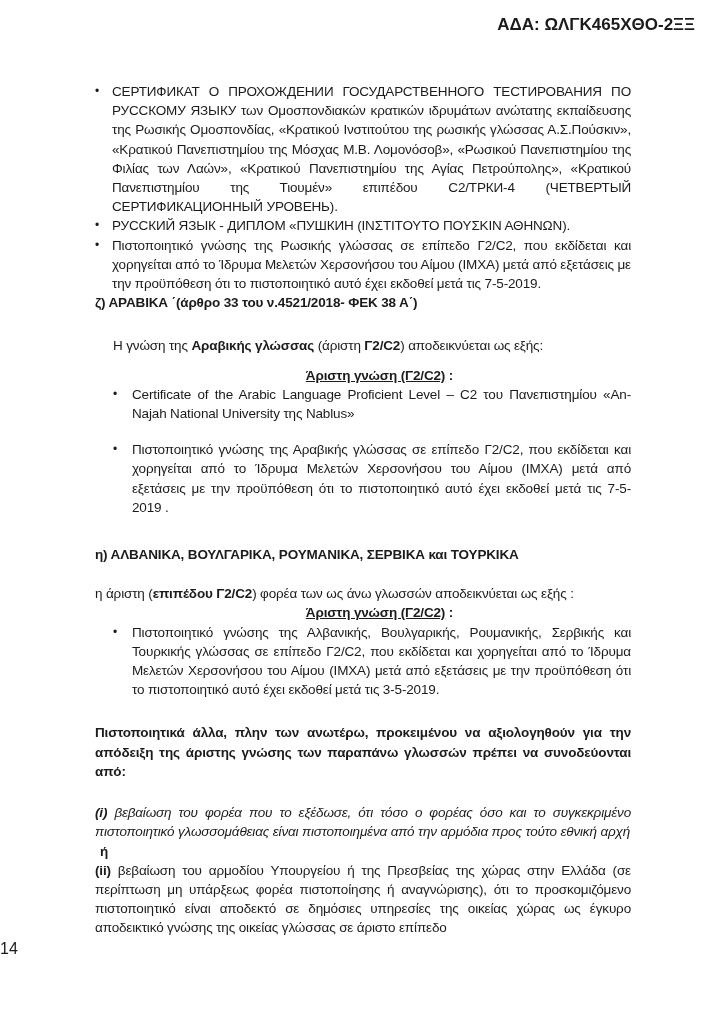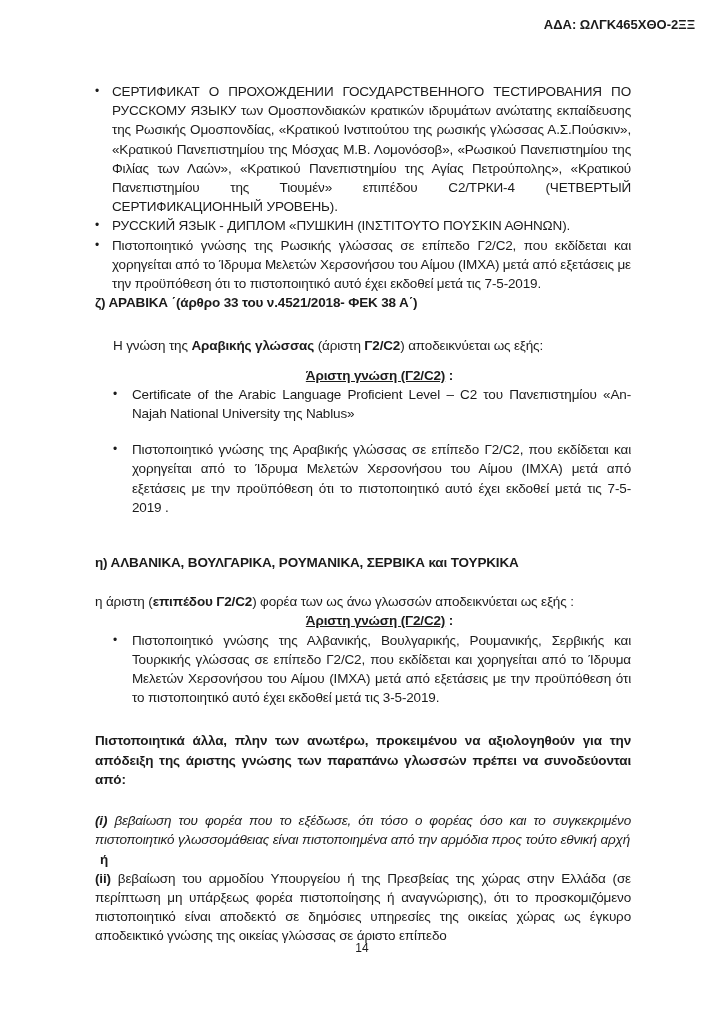--- a/index.html
+++ b/index.html
@@ -9,39 +9,39 @@
     background:#ffffff;
     overflow:hidden;
     font-family:"Liberation Sans","DejaVu Sans",sans-serif;
     color:#1b1b1b;
     font-size:13.5px;
     line-height:19.2px;
     letter-spacing:-0.15px;
   }
   .ada-header{
     position:absolute;top:15px;right:29px;
-    font-weight:700;font-size:13px;letter-spacing:0;
+    font-weight:700;font-size:17px;letter-spacing:0;
   }
   .doc-body{
     position:absolute;left:95px;top:82px;width:536px;
   }
   .blk{text-align:justify;}
   .blk.heading,.blk.subheading{text-align:left;}
   .blk.bullet1,.blk.bullet2{display:flex;}
   .blk.bullet1 .marker{flex:0 0 17px;width:17px;}
   .blk.bullet2{padding-left:18px;}
   .blk.bullet2 .marker{flex:0 0 19px;width:19px;}
   .btext{flex:1 1 auto;text-align:justify;}
   .blk.subheading{padding-left:33px;font-weight:700;text-align:center;}
   .marker{font-size:12px;}
   .b{font-weight:700;}
   .u{text-decoration:underline;}
   .page-footer{
     position:absolute;top:939px;left:0;width:724px;
-    text-align:center;font-size:12px;letter-spacing:0;
+    font-size:16px;letter-spacing:0;
   }
 </style>
 </head>
 <body>
 
 <div class="page">
   <div class="ada-header">ΑΔΑ: ΩΛΓΚ465ΧΘΟ-2ΞΞ</div>
 
   <div class="doc-body">
       <div class="blk bullet1">
@@ -60,21 +60,21 @@
       <div class="blk para" style="margin-top: 24px; text-indent: 18px;"><span>Η γνώση της </span><span class="b">Αραβικής γλώσσας</span><span> (άριστη </span><span class="b">Γ2/C2</span><span>) αποδεικνύεται ως εξής:</span></div>
       <div class="blk subheading" style="margin-top: 10px;"><span class="b u">Άριστη γνώση (Γ2/C2)</span><span class="b"> :</span></div>
       <div class="blk bullet2">
         <span class="marker">•</span>
         <span class="btext"><span>Certificate of the Arabic Language Proficient Level – C2 του Πανεπιστημίου «An-Najah National University της Nablus»</span></span>
       </div>
       <div class="blk bullet2" style="margin-top: 17px;">
         <span class="marker">•</span>
         <span class="btext"><span>Πιστοποιητικό γνώσης της Αραβικής γλώσσας σε επίπεδο Γ2/C2, που εκδίδεται και χορηγείται από το Ίδρυμα Μελετών Χερσονήσου του Αίμου (ΙΜΧΑ) μετά από εξετάσεις με την προϋπόθεση ότι το πιστοποιητικό αυτό έχει εκδοθεί μετά τις 7-5-2019 .</span></span>
       </div>
-      <div class="blk heading" style="margin-top: 36px;"><span class="b">η) ΑΛΒΑΝΙΚΑ, ΒΟΥΛΓΑΡΙΚΑ, ΡΟΥΜΑΝΙΚΑ, ΣΕΡΒΙΚΑ και ΤΟΥΡΚΙΚΑ</span></div>
+      <div class="blk heading" style="margin-top: 28px;"><span class="b">η) ΑΛΒΑΝΙΚΑ, ΒΟΥΛΓΑΡΙΚΑ, ΡΟΥΜΑΝΙΚΑ, ΣΕΡΒΙΚΑ και ΤΟΥΡΚΙΚΑ</span></div>
       <div class="blk para" style="margin-top: 20px;"><span>η άριστη (</span><span class="b">επιπέδου Γ2/C2</span><span>) φορέα των ως άνω γλωσσών αποδεικνύεται ως εξής :</span></div>
       <div class="blk subheading"><span class="b u">Άριστη γνώση (Γ2/C2)</span><span class="b"> :</span></div>
       <div class="blk bullet2">
         <span class="marker">•</span>
         <span class="btext"><span>Πιστοποιητικό γνώσης της Αλβανικής, Βουλγαρικής, Ρουμανικής, Σερβικής και Τουρκικής γλώσσας σε επίπεδο Γ2/C2, που εκδίδεται και χορηγείται από το Ίδρυμα Μελετών Χερσονήσου του Αίμου (ΙΜΧΑ) μετά από εξετάσεις με την προϋπόθεση ότι το πιστοποιητικό αυτό έχει εκδοθεί μετά τις 3-5-2019.</span></span>
       </div>
       <div class="blk para" style="margin-top: 24px;"><span class="b">Πιστοποιητικά άλλα, πλην των ανωτέρω, προκειμένου να αξιολογηθούν για την απόδειξη της άριστης γνώσης των παραπάνω γλωσσών  πρέπει να συνοδεύονται από:</span></div>
       <div class="blk para" style="margin-top: 22px; font-style: italic;"><span class="b">(i)</span><span> βεβαίωση του φορέα που το εξέδωσε, ότι τόσο ο φορέας όσο και το συγκεκριμένο πιστοποιητικό γλωσσομάθειας είναι πιστοποιημένα από την αρμόδια προς τούτο εθνική αρχή</span></div>
       <div class="blk para" style="text-indent: 5px;"><span class="b">ή</span></div>
       <div class="blk para"><span class="b">(ii)</span><span> βεβαίωση του αρμοδίου Υπουργείου ή της Πρεσβείας της χώρας στην Ελλάδα (σε περίπτωση μη υπάρξεως φορέα πιστοποίησης ή αναγνώρισης), ότι το προσκομιζόμενο πιστοποιητικό είναι αποδεκτό σε δημόσιες υπηρεσίες της οικείας χώρας ως έγκυρο αποδεικτικό γνώσης της οικείας γλώσσας σε άριστο επίπεδο</span></div>

